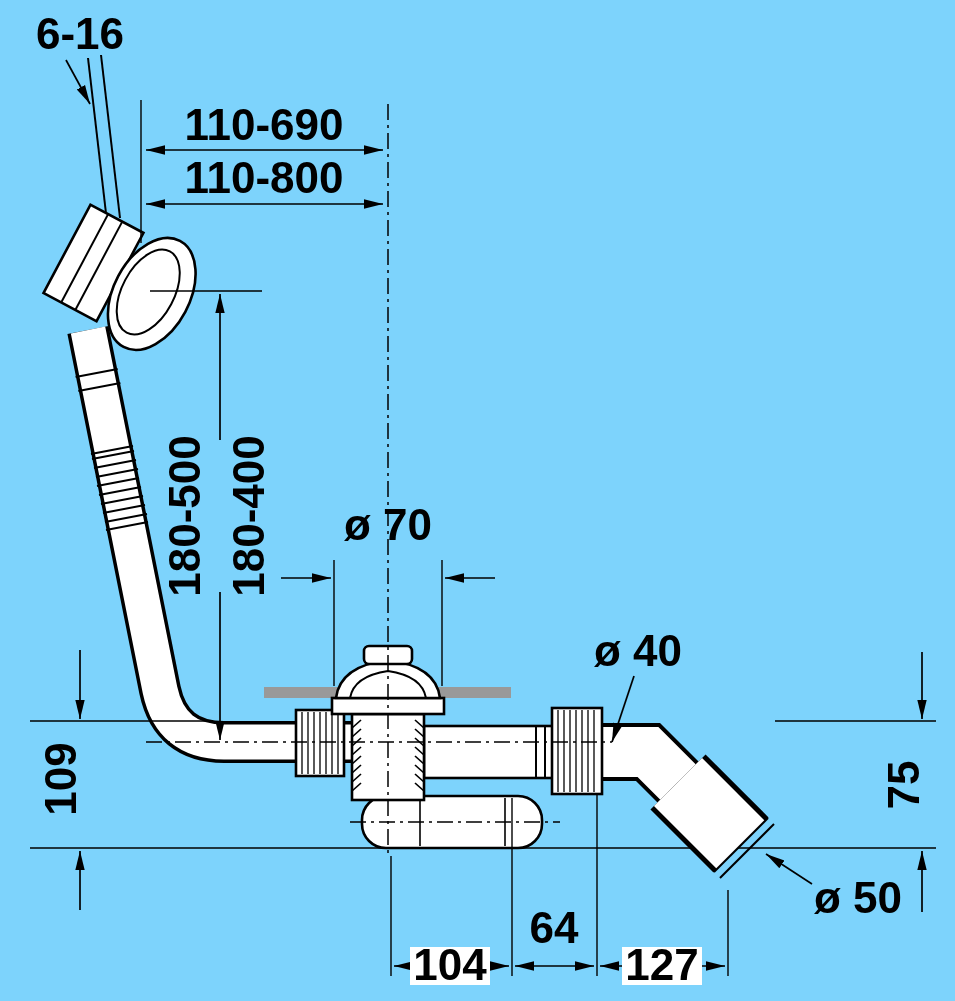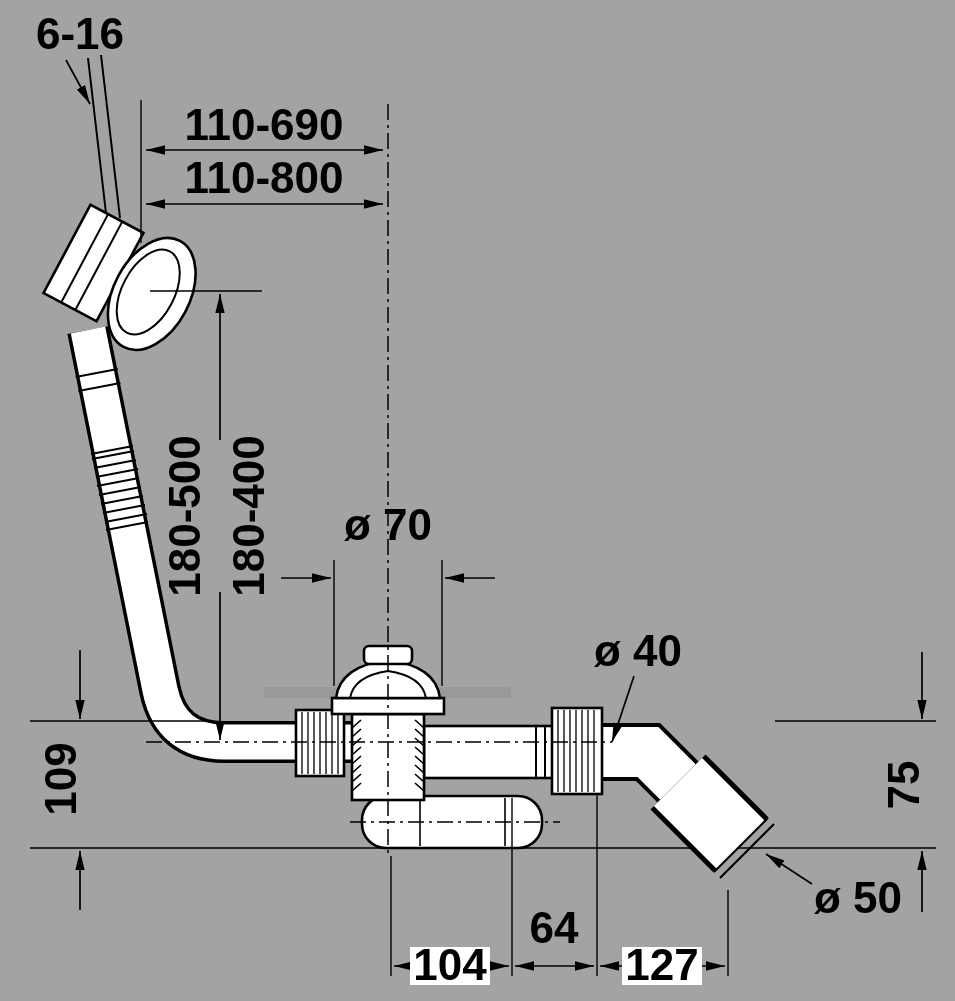--- a/index.html
+++ b/index.html
@@ -1,17 +1,17 @@
 <!DOCTYPE html>
 <html><head>
 <meta charset="utf-8">
 <style>
   html,body { margin:0; padding:0; background:#ffffff; }
   .canvas {
-    position:relative; width:955px; height:1001px; background:#a3a3a3;
+    position:relative; width:955px; height:1001px; background:#7dd3fc;
     font-family:"Liberation Sans", sans-serif;
   }
   svg { display:block; }
   .struct { stroke:#000; stroke-width:2.6; fill:#fff; }
   .struct-ln { stroke:#000; stroke-width:2; fill:none; }
   .rib { stroke:#000; stroke-width:1.3; fill:none; }
   .tick { stroke:#000; stroke-width:1.6; fill:none; }
   .cl { stroke:#000; stroke-width:1.5; fill:none; stroke-dasharray:16 5 3 5; }
   .ext { stroke:#000; stroke-width:1.4; fill:none; }
   .dl  { stroke:#000; stroke-width:1.7; fill:none; }

